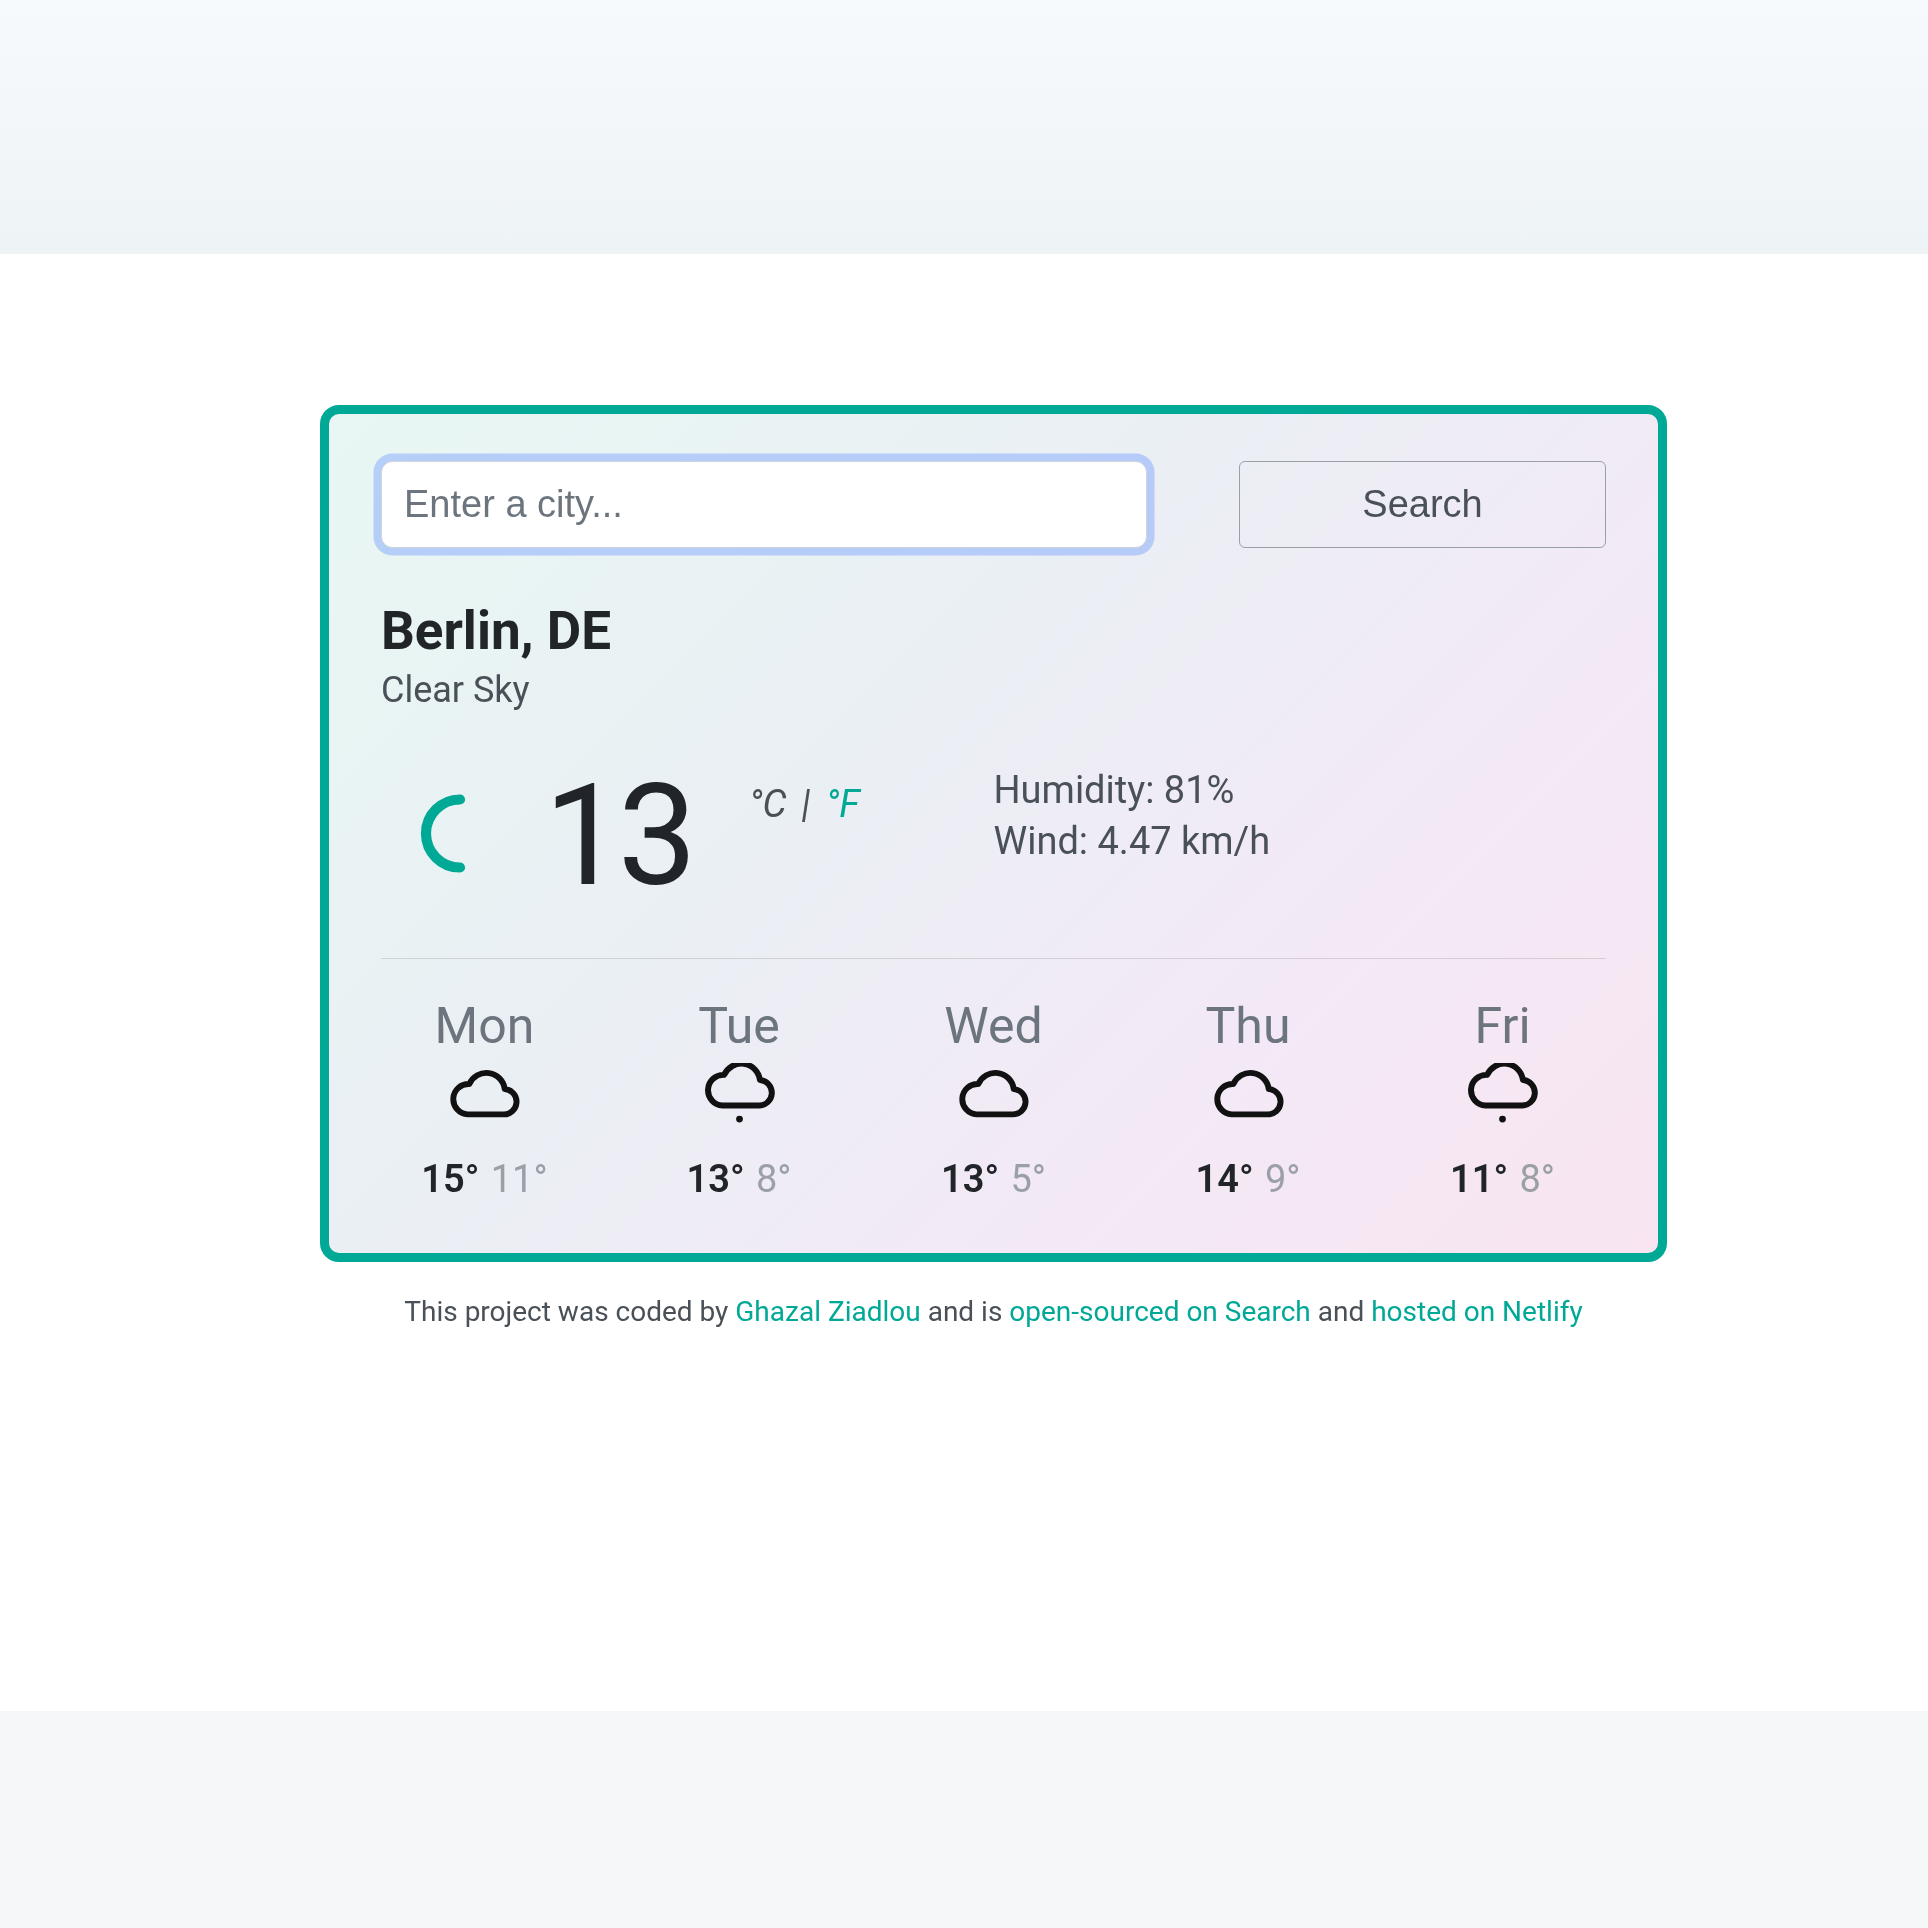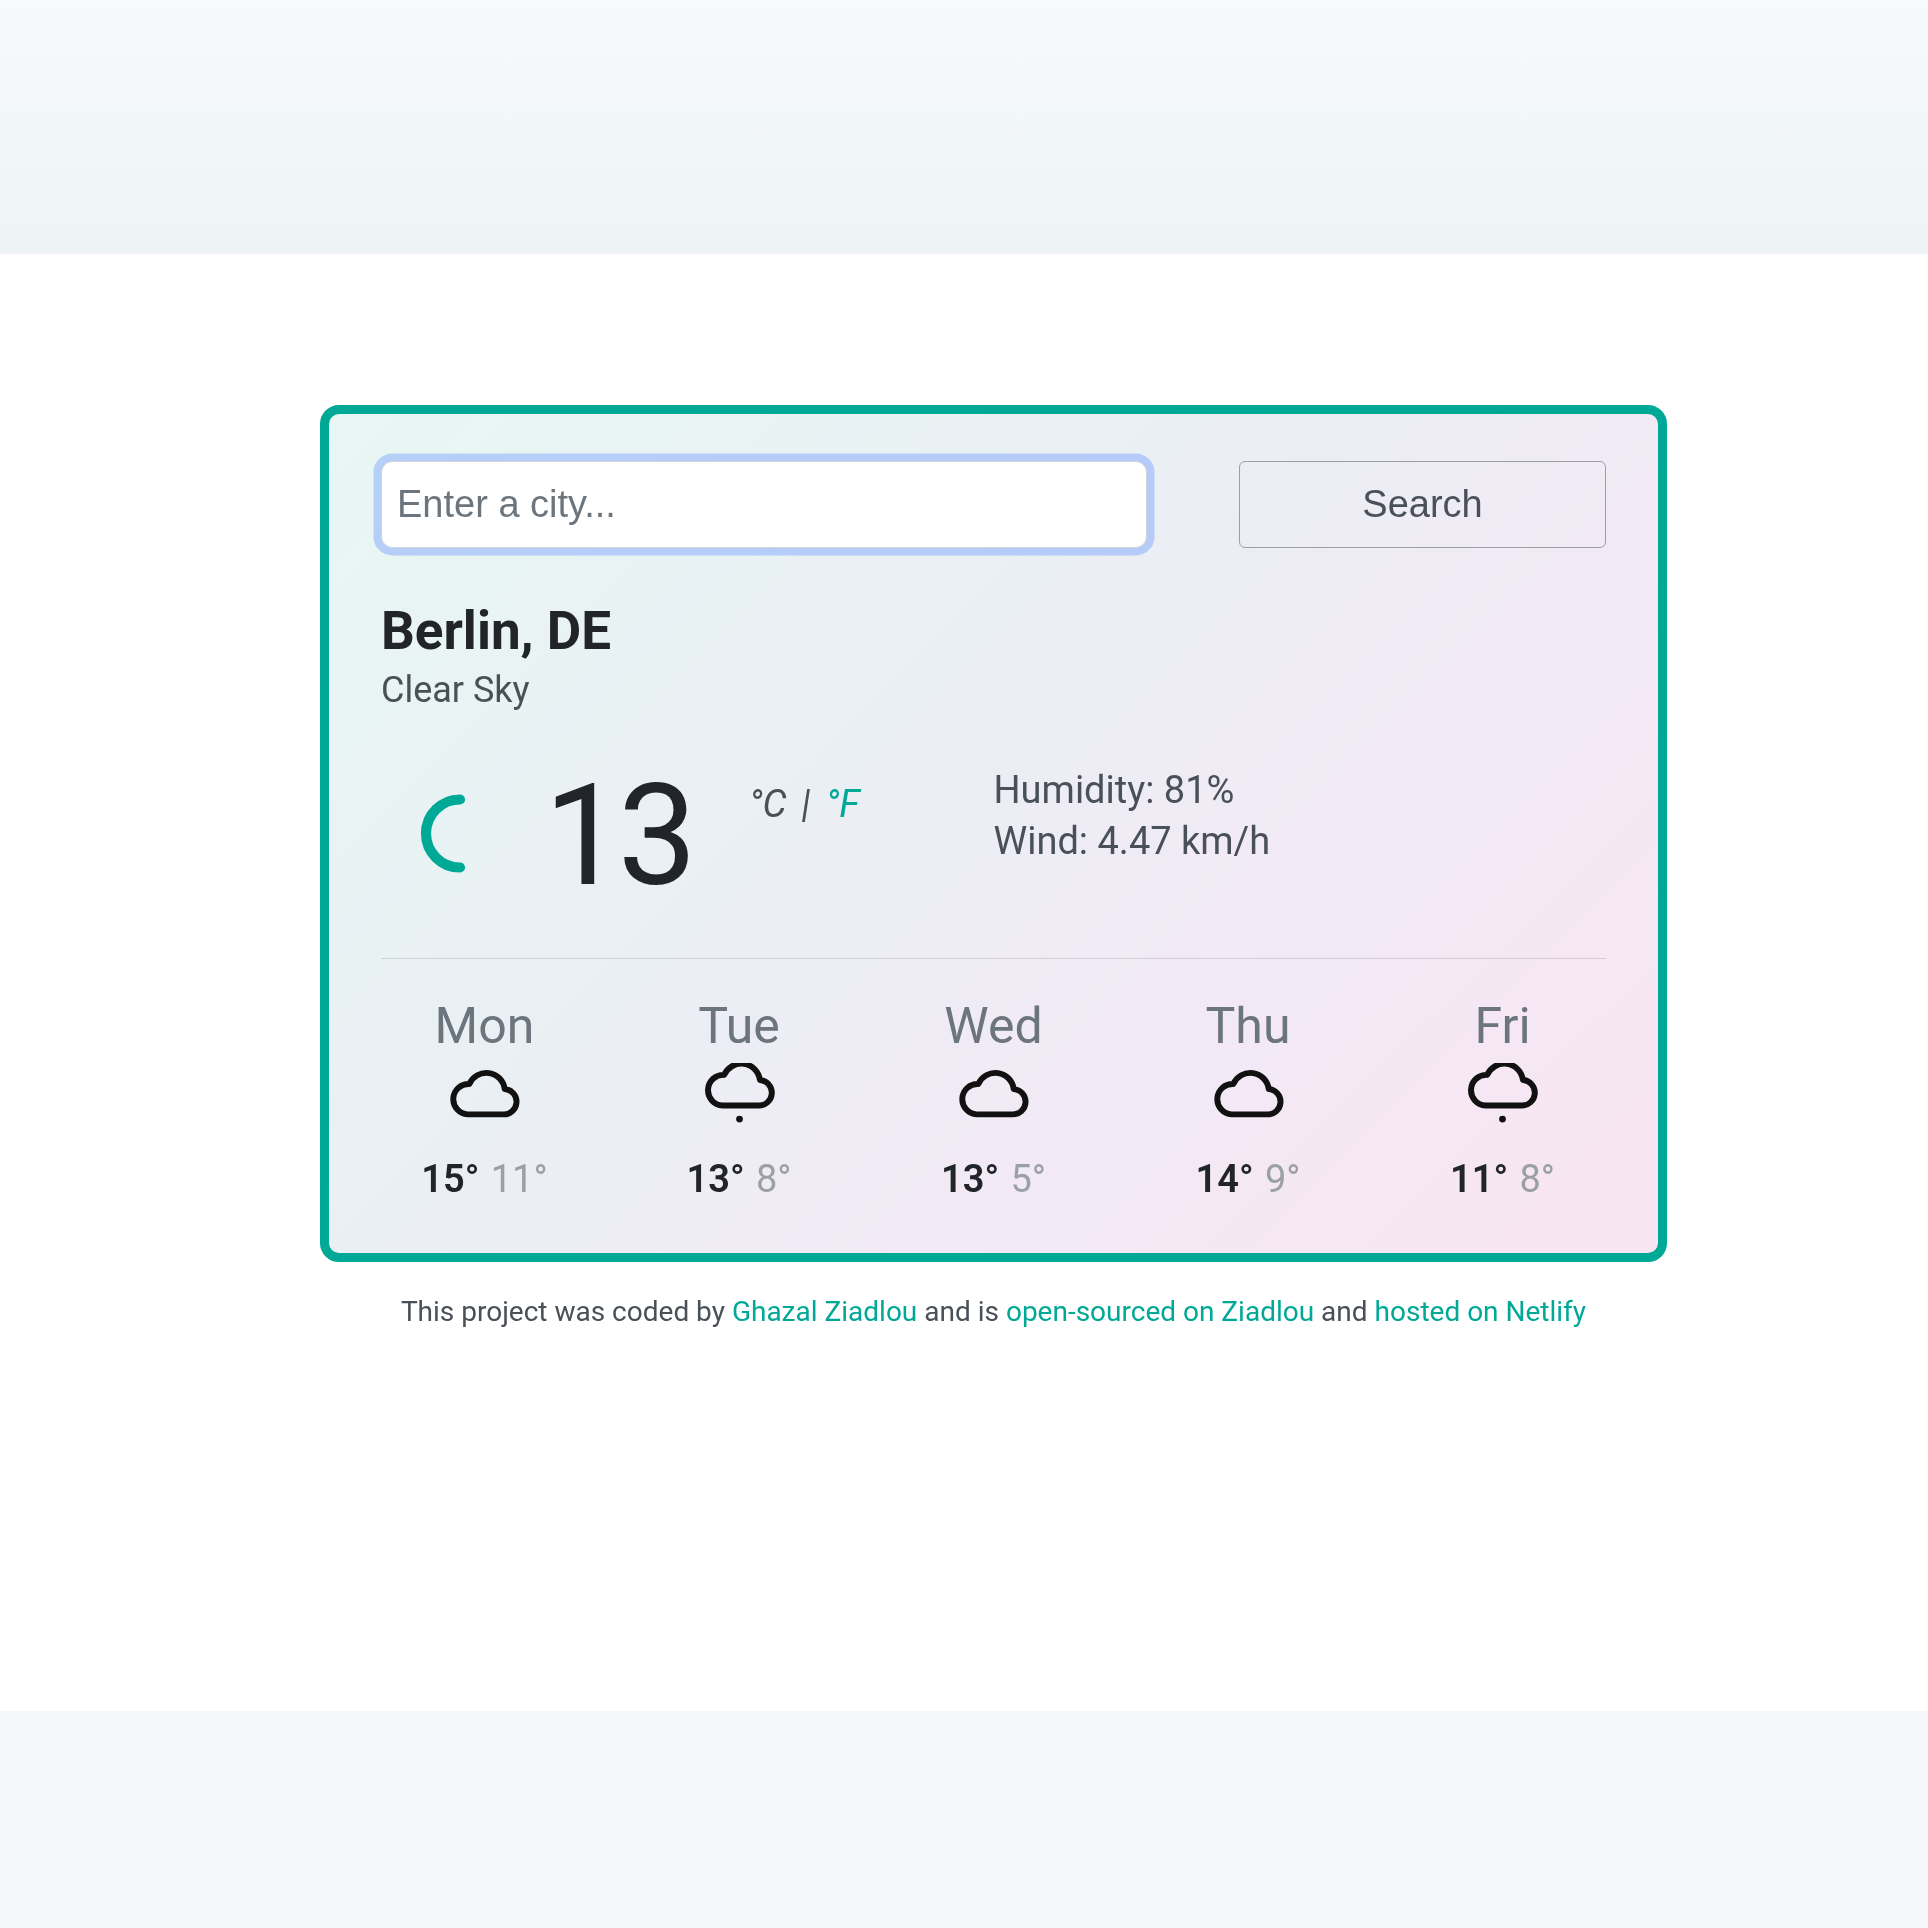--- a/index.html
+++ b/index.html
@@ -41,21 +41,21 @@
     margin-bottom: 52px;
   }
   .search-input {
     flex: 1;
     height: 87px;
     font-size: 38px;
     color: #111;
     background: #fff;
     border: 1.9px solid #cfd4da;
     border-radius: 11.3px;
-    padding: 0 15px;
+    padding: 0 22px;
     outline: none;
     box-shadow: 0 0 0 7.5px rgba(120,160,255,0.45);
   }
   .search-input::placeholder { color: #6c757d; }
   .search-btn {
     width: 367px;
     height: 87px;
     font-size: 38px;
     color: #495057;
     background: transparent;
@@ -254,16 +254,16 @@
         </div>
         <div class="day-temps">
           <span class="hi">11°</span><span>8°</span>
         </div>
       </div>
     </div>
 
   </div>
 
   <div class="footer">
-    <span>This project was coded by </span><a href="#">Ghazal Ziadlou</a><span> and is </span><a href="#">open-sourced on Ziadlou</a><span> and </span><a href="#">hosted on Netlify</a>
+    <span>This project was coded by </span><a href="#">Ghazal Ziadlou</a><span> and is </span><a href="#">open-sourced on Search</a><span> and </span><a href="#">hosted on Netlify</a>
   </div>
 </div>
 
 
 </body></html>

